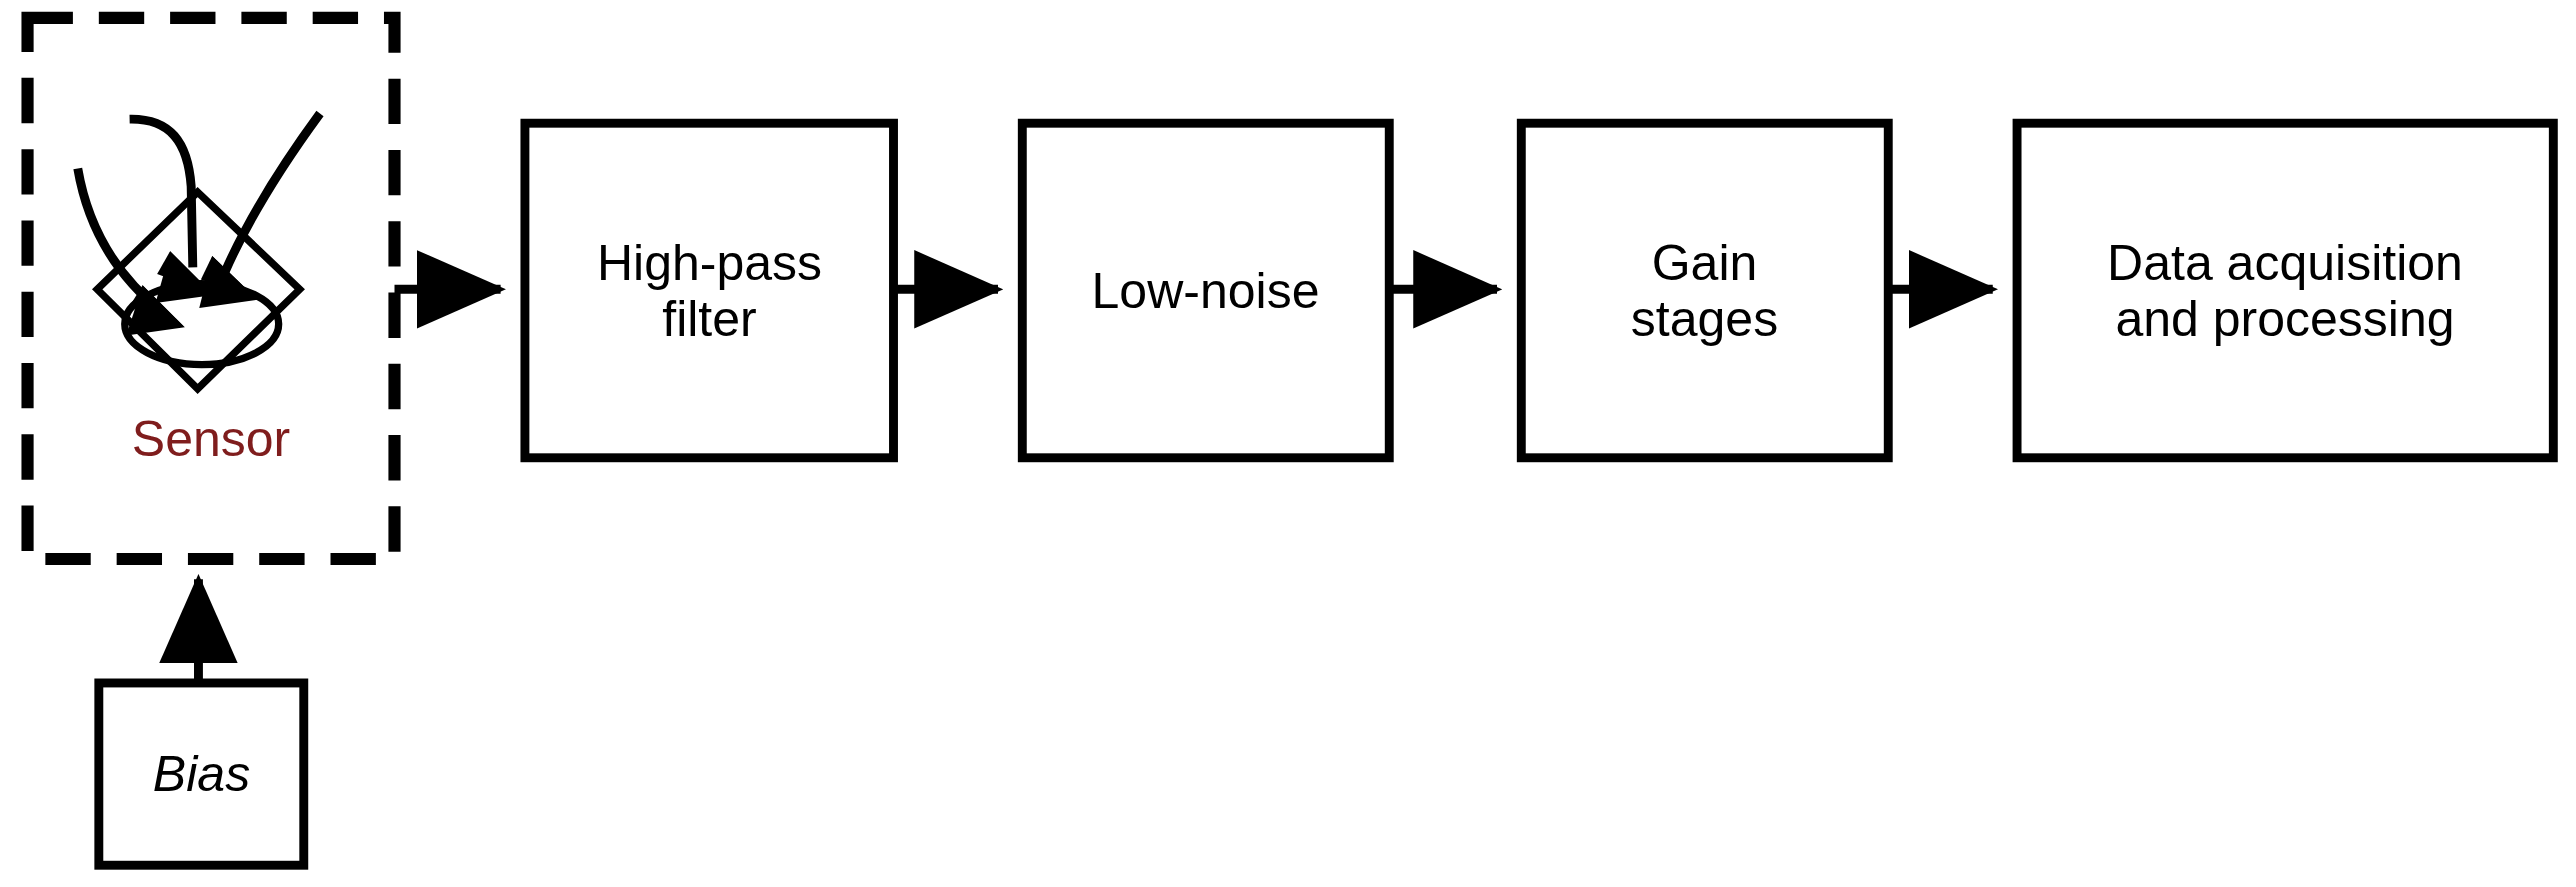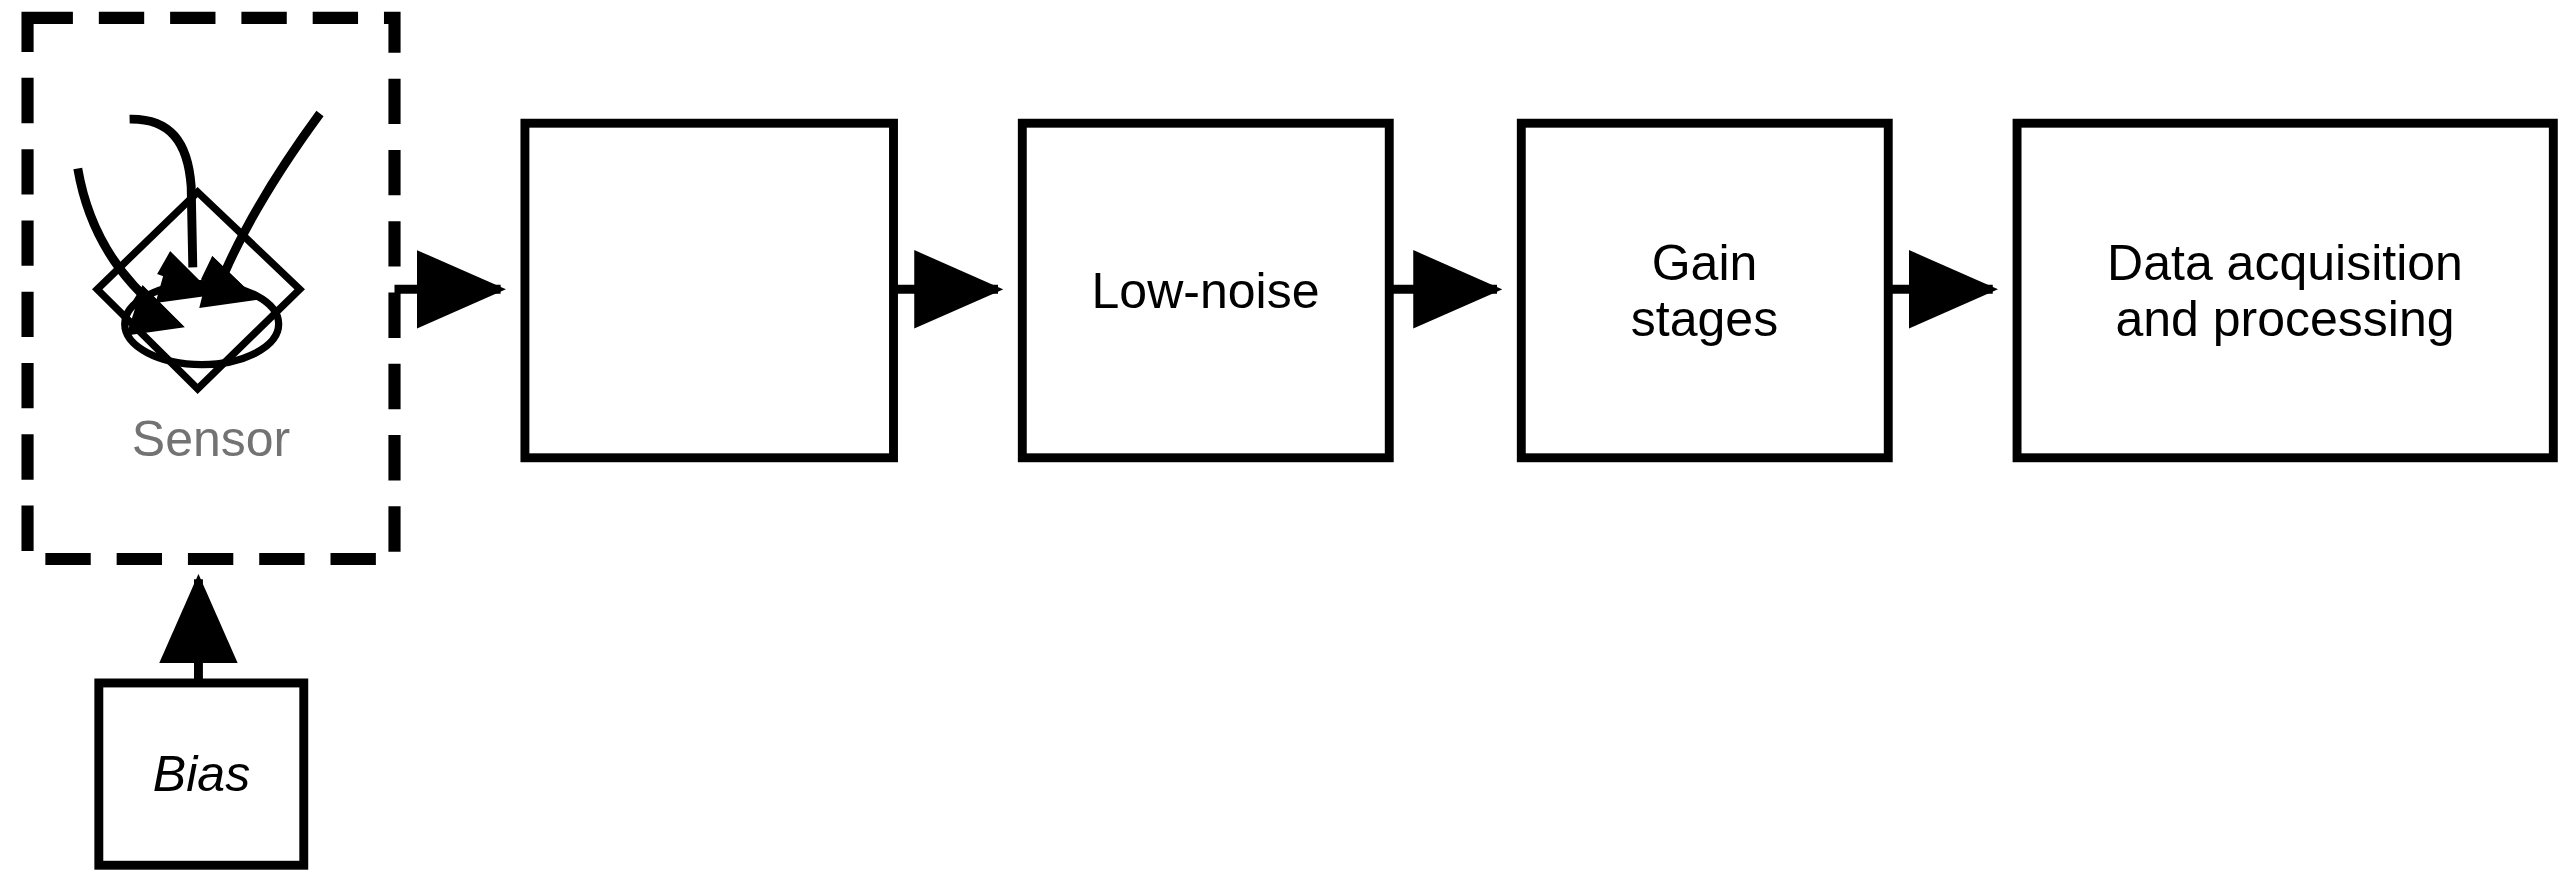--- a/index.html
+++ b/index.html
@@ -41,21 +41,21 @@
     color: #000000;
     white-space: pre;
     pointer-events: none;
   }
   .label-line { display: block; }
   .sensor-caption {
     position: absolute;
     font-family: "Liberation Sans", sans-serif;
     font-size: 50px;
     line-height: 1.05;
-    color: #737373;
+    color: #7f1d1d;
     text-align: center;
     white-space: pre;
   }
 </style>
 </head>
 <body>
 
 <div id="diagram-root">
 
   <svg id="diagram-svg" viewBox="0 0 3180 1096" xmlns="http://www.w3.org/2000/svg">
@@ -102,20 +102,24 @@
 
     <line x1="1715" y1="357" x2="1848" y2="357" stroke="#000000" stroke-width="11" marker-end="url(#arrowhead-right)"></line>
 
     <line x1="2331" y1="357" x2="2460" y2="357" stroke="#000000" stroke-width="11" marker-end="url(#arrowhead-right)"></line>
 
     <line x1="245" y1="843" x2="245" y2="715" stroke="#000000" stroke-width="11" marker-end="url(#arrowhead-up)"></line>
   </svg>
 
   <div class="sensor-caption" style="left:27.5px; top:413px; width:367px;">Sensor</div>
 
+  <div class="block-label" style="left:525px; top:123px; width:369px; height:335px;">
+    <span class="label-line">High-pass</span>
+    <span class="label-line">filter</span>
+  </div>
 
   <div class="block-label" style="left:1022px; top:123px; width:367px; height:335px;gap:44px;">
     <span class="label-line">Low-noise</span>
   </div>
 
   <div class="block-label" style="left:1521px; top:123px; width:367px; height:335px;">
     <span class="label-line">Gain</span>
     <span class="label-line">stages</span>
   </div>
 

